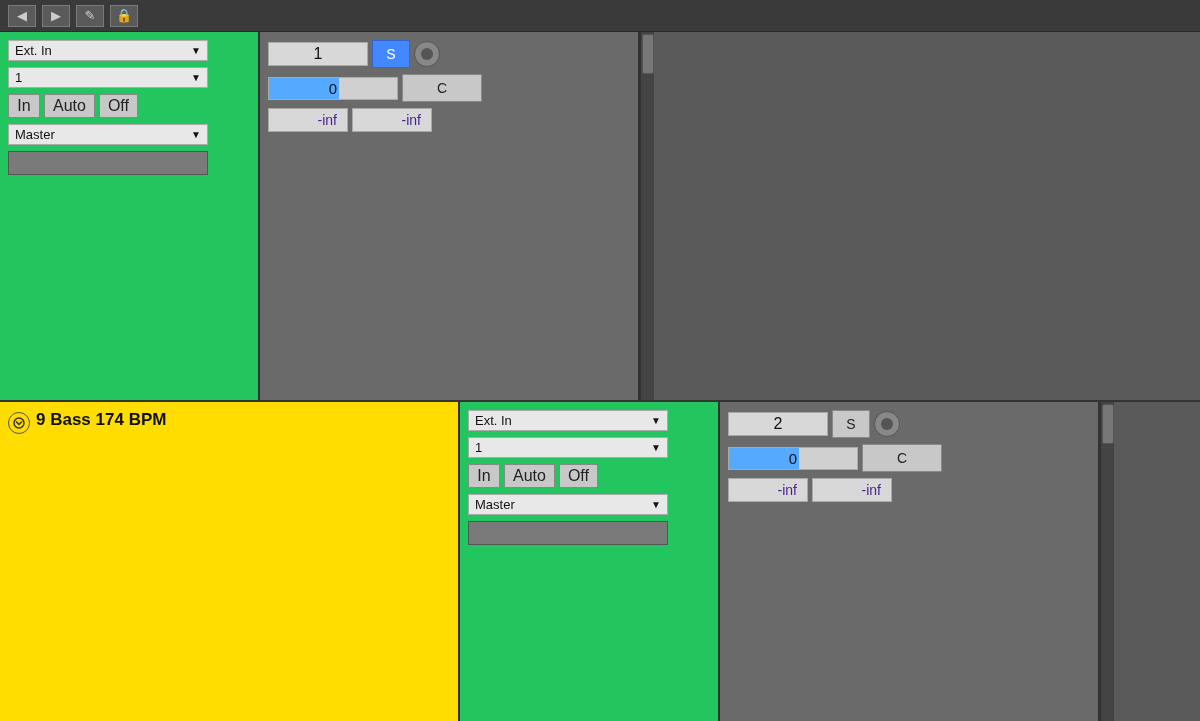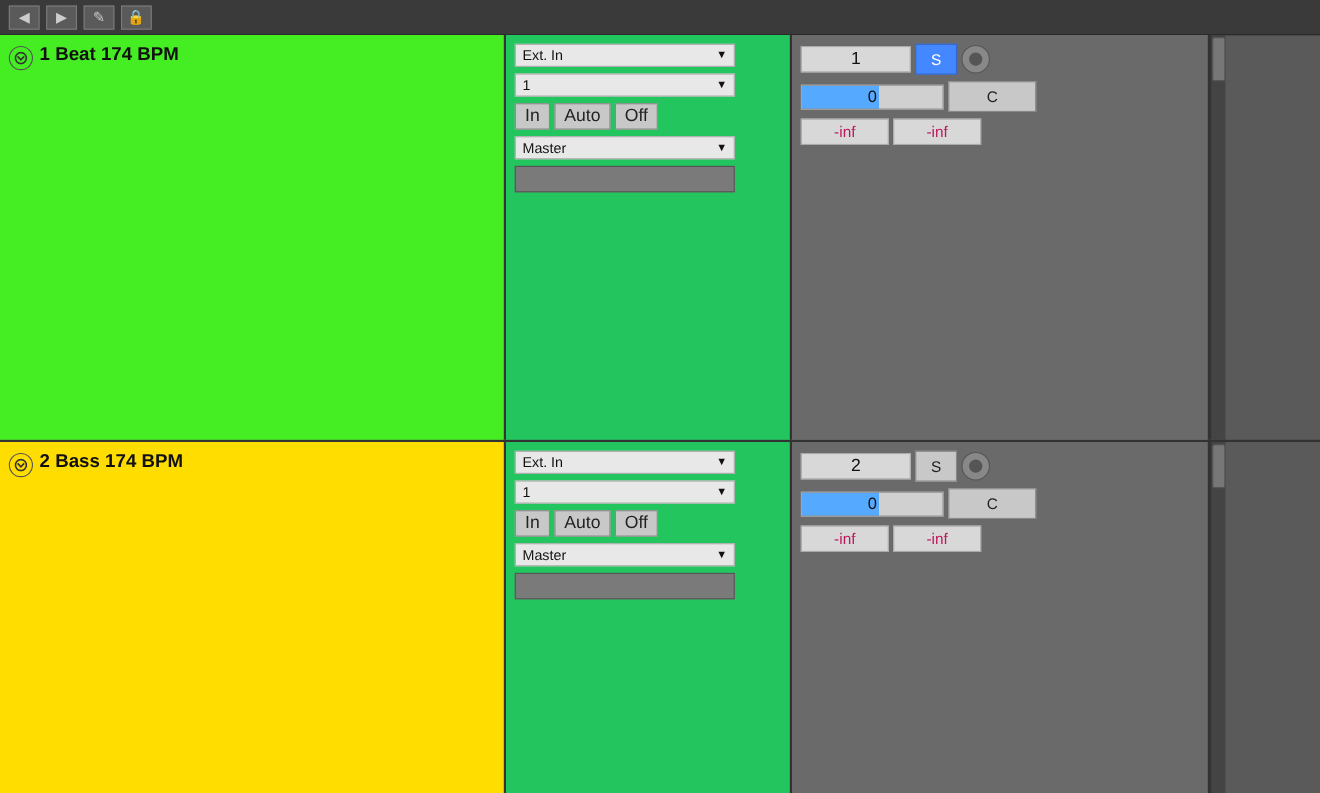--- a/index.html
+++ b/index.html
@@ -156,25 +156,25 @@
       text-align: center;
     }
 
     .number-display.blue-fill {
       background: linear-gradient(to right, #55aaff 60%, #d0d0d0 60%);
     }
 
     .inf-display {
       background: #d8d8d8;
       border: 1px solid #aaa;
-      color: #be185d;
+      color: #4c1d95;
       padding: 3px 10px;
       font-size: 14px;
       min-width: 80px;
-      text-align: center;
+      text-align: right;
     }
 
     .record-dot {
       background: #888;
       border: 1px solid #555;
       width: 26px;
       height: 26px;
       border-radius: 50%;
       display: flex;
       align-items: center;
@@ -219,29 +219,20 @@
   <button class="toolbar-btn">◀</button>
   <button class="toolbar-btn">▶</button>
   <button class="toolbar-btn">✎</button>
   <button class="toolbar-btn">🔒</button>
 </div>
 
 <div class="main-area">
   <div class="tracks-area">
 
     <div class="track-row" style="height:370px;">
-      <div class="track-label green">
-        <button class="collapse-btn">
-          <svg viewBox="0 0 12 12" fill="none" xmlns="http://www.w3.org/2000/svg">
-            <circle cx="6" cy="6" r="5" stroke="#333" stroke-width="1.5"></circle>
-            <polyline points="3,4.5 6,7.5 9,4.5" stroke="#333" stroke-width="1.5" fill="none"></polyline>
-          </svg>
-        </button>
-        <span class="track-title-text">1 Beat 174 BPM</span>
-      </div>
 
       <div class="track-controls">
 
         <div class="control-row">
           <div class="dropdown wide">
             <span>Ext. In</span>
             <span class="dropdown-arrow">▼</span>
           </div>
         </div>
 
@@ -297,21 +288,21 @@
     </div>
 
     <div class="track-row" style="height:370px;">
       <div class="track-label yellow">
         <button class="collapse-btn">
           <svg viewBox="0 0 12 12" fill="none" xmlns="http://www.w3.org/2000/svg">
             <circle cx="6" cy="6" r="5" stroke="#333" stroke-width="1.5"></circle>
             <polyline points="3,4.5 6,7.5 9,4.5" stroke="#333" stroke-width="1.5" fill="none"></polyline>
           </svg>
         </button>
-        <span class="track-title-text">2 Bass 174 BPM</span>
+        <span class="track-title-text">9 Bass 174 BPM</span>
       </div>
 
       <div class="track-controls">
         <div class="control-row">
           <div class="dropdown wide">
             <span>Ext. In</span>
             <span class="dropdown-arrow">▼</span>
           </div>
         </div>
         <div class="control-row">

